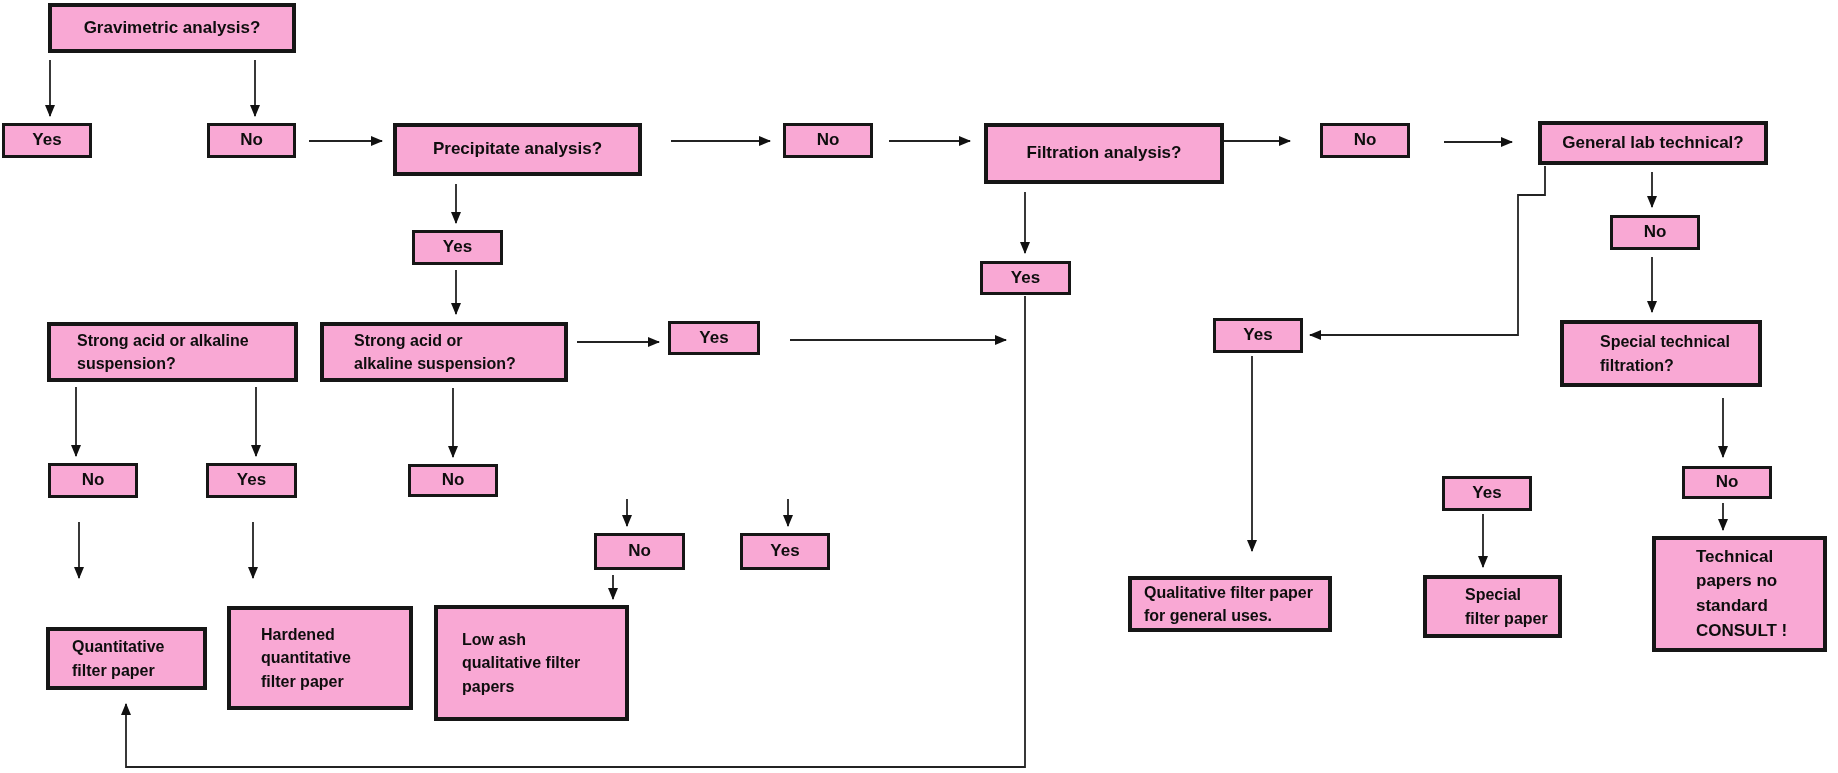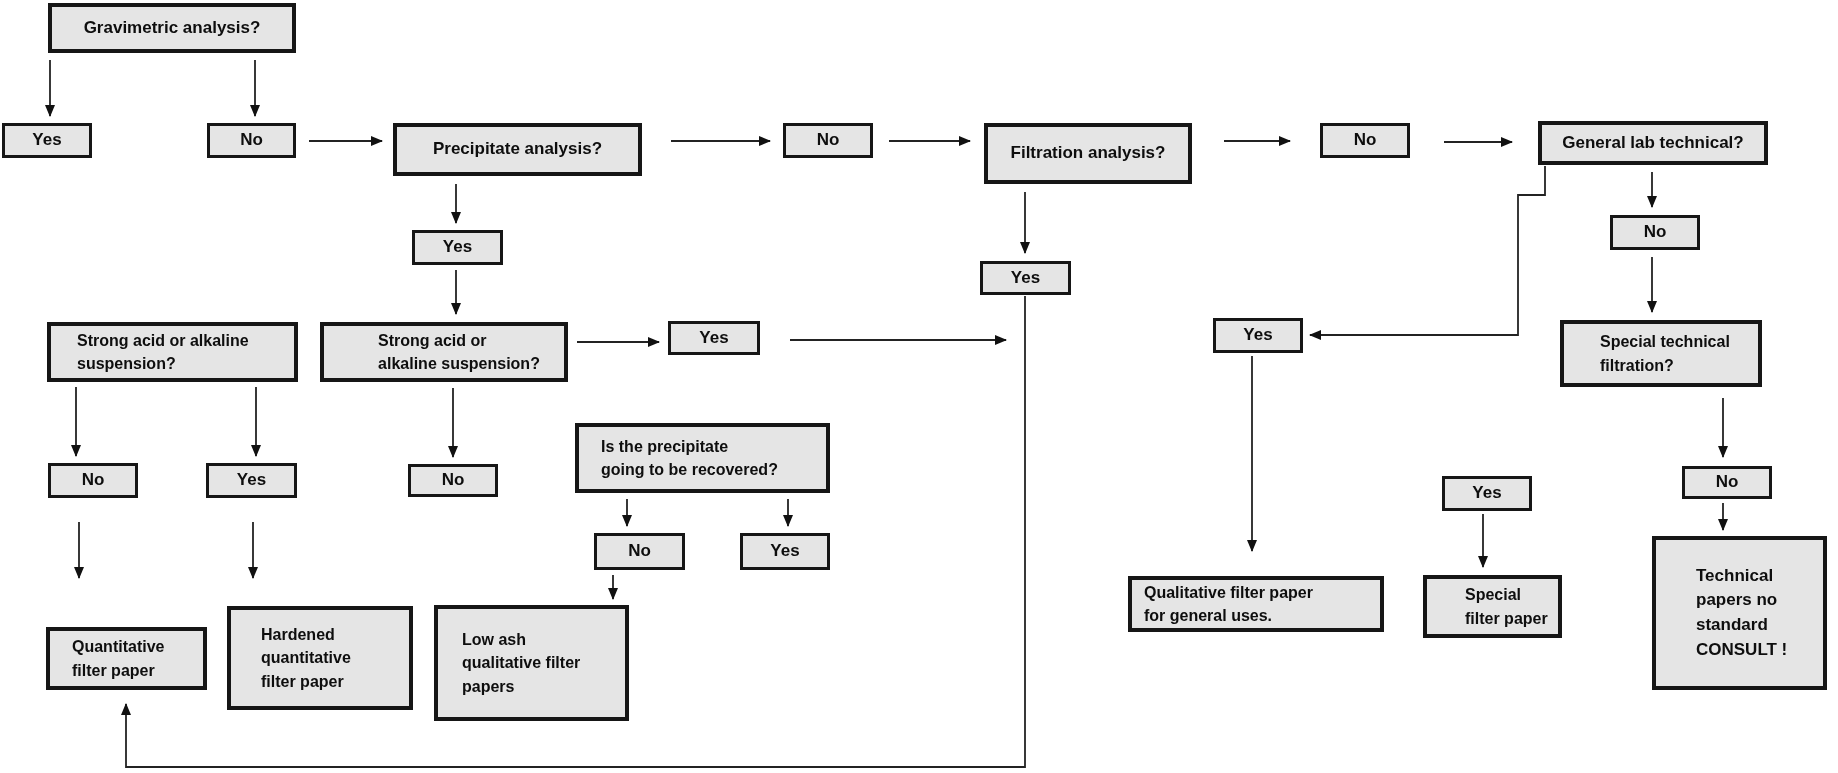--- a/index.html
+++ b/index.html
@@ -17,21 +17,21 @@
   }
   #wires {
     position: absolute;
     left: 0;
     top: 0;
     z-index: 1;
   }
   .node {
     position: absolute;
     box-sizing: border-box;
-    background: #e5e5e5;
+    background: #f9a8d4;
     border-style: solid;
     border-color: #161616;
     display: flex;
     align-items: center;
     z-index: 2;
     color: #0e0e0e;
     font-weight: bold;
   }
   .node.center {
     justify-content: center;
@@ -90,37 +90,37 @@
     </div>
     <div class="node center" style="left: 207px; top: 123px; width: 89px; height: 35px; border-width: 3px; font-size: 17px;">
       <span>No</span>
     </div>
     <div class="node center" style="left: 393px; top: 123px; width: 249px; height: 53px; border-width: 4px; font-size: 17px; text-align: center;">
       <span>Precipitate analysis?</span>
     </div>
     <div class="node center" style="left: 783px; top: 123px; width: 90px; height: 35px; border-width: 3px; font-size: 17px;">
       <span>No</span>
     </div>
-    <div class="node center" style="left: 984px; top: 123px; width: 208px; height: 61px; border-width: 4px; font-size: 17px;">
+    <div class="node center" style="left: 984px; top: 123px; width: 240px; height: 61px; border-width: 4px; font-size: 17px;">
       <span>Filtration analysis?</span>
     </div>
     <div class="node center" style="left: 1320px; top: 123px; width: 90px; height: 35px; border-width: 3px; font-size: 17px;">
       <span>No</span>
     </div>
     <div class="node center" style="left: 1538px; top: 121px; width: 230px; height: 44px; border-width: 4px; font-size: 17px;">
       <span>General lab technical?</span>
     </div>
     <div class="node center" style="left: 412px; top: 230px; width: 91px; height: 35px; border-width: 3px; font-size: 17px;">
       <span>Yes</span>
     </div>
     <div class="node" style="left: 47px; top: 322px; width: 251px; height: 60px; border-width: 4px; font-size: 16px; padding-left: 26px;">
       <span>Strong acid or alkaline
 suspension?</span>
     </div>
-    <div class="node" style="left: 320px; top: 322px; width: 248px; height: 60px; border-width: 4px; font-size: 16px; padding-left: 30px; justify-content: center;">
+    <div class="node" style="left: 320px; top: 322px; width: 248px; height: 60px; border-width: 4px; font-size: 16px; padding-left: 30px;">
       <span>Strong acid or
 alkaline suspension?</span>
     </div>
     <div class="node center" style="left: 980px; top: 261px; width: 91px; height: 34px; border-width: 3px; font-size: 17px;">
       <span>Yes</span>
     </div>
     <div class="node center" style="left: 668px; top: 321px; width: 92px; height: 34px; border-width: 3px; font-size: 17px;">
       <span>Yes</span>
     </div>
     <div class="node center" style="left: 1610px; top: 215px; width: 90px; height: 35px; border-width: 3px; font-size: 17px;">
@@ -135,24 +135,20 @@
     </div>
     <div class="node center" style="left: 48px; top: 463px; width: 90px; height: 35px; border-width: 3px; font-size: 17px;">
       <span>No</span>
     </div>
     <div class="node center" style="left: 206px; top: 463px; width: 91px; height: 35px; border-width: 3px; font-size: 17px;">
       <span>Yes</span>
     </div>
     <div class="node center" style="left: 408px; top: 464px; width: 90px; height: 33px; border-width: 3px; font-size: 17px;">
       <span>No</span>
     </div>
-    <div class="node" style="left: 575px; top: 423px; width: 255px; height: 70px; border-width: 4px; font-size: 16px; padding-left: 22px;">
-      <span>Is the precipitate
-going to be recovered?</span>
-    </div>
     <div class="node center" style="left: 594px; top: 533px; width: 91px; height: 37px; border-width: 3px; font-size: 17px;">
       <span>No</span>
     </div>
     <div class="node center" style="left: 740px; top: 533px; width: 90px; height: 37px; border-width: 3px; font-size: 17px;">
       <span>Yes</span>
     </div>
     <div class="node center" style="left: 1442px; top: 476px; width: 90px; height: 35px; border-width: 3px; font-size: 17px;">
       <span>Yes</span>
     </div>
     <div class="node center" style="left: 1682px; top: 466px; width: 90px; height: 33px; border-width: 3px; font-size: 17px;">
@@ -165,27 +161,27 @@
     <div class="node" style="left: 227px; top: 606px; width: 186px; height: 104px; border-width: 4px; font-size: 16px; padding-left: 30px;">
       <span>Hardened
 quantitative
 filter paper</span>
     </div>
     <div class="node" style="left: 434px; top: 605px; width: 195px; height: 116px; border-width: 4px; font-size: 16px; padding-left: 24px;">
       <span>Low ash
 qualitative filter
 papers</span>
     </div>
-    <div class="node" style="left: 1128px; top: 576px; width: 256px; height: 56px; border-width: 4px; font-size: 16px; padding-left: 12px;">
+    <div class="node" style="left: 1128px; top: 576px; width: 204px; height: 56px; border-width: 4px; font-size: 16px; padding-left: 12px;">
       <span>Qualitative filter paper
 for general uses.</span>
     </div>
     <div class="node" style="left: 1423px; top: 575px; width: 139px; height: 63px; border-width: 4px; font-size: 16px; padding-left: 38px;">
       <span>Special
 filter paper</span>
     </div>
-    <div class="node" style="left: 1652px; top: 536px; width: 175px; height: 154px; border-width: 4px; font-size: 17px; padding-left: 40px;">
+    <div class="node" style="left: 1652px; top: 536px; width: 175px; height: 116px; border-width: 4px; font-size: 17px; padding-left: 40px;">
       <span>Technical
 papers no
 standard
 CONSULT !</span>
     </div>
   </div>
 
 </body></html>

